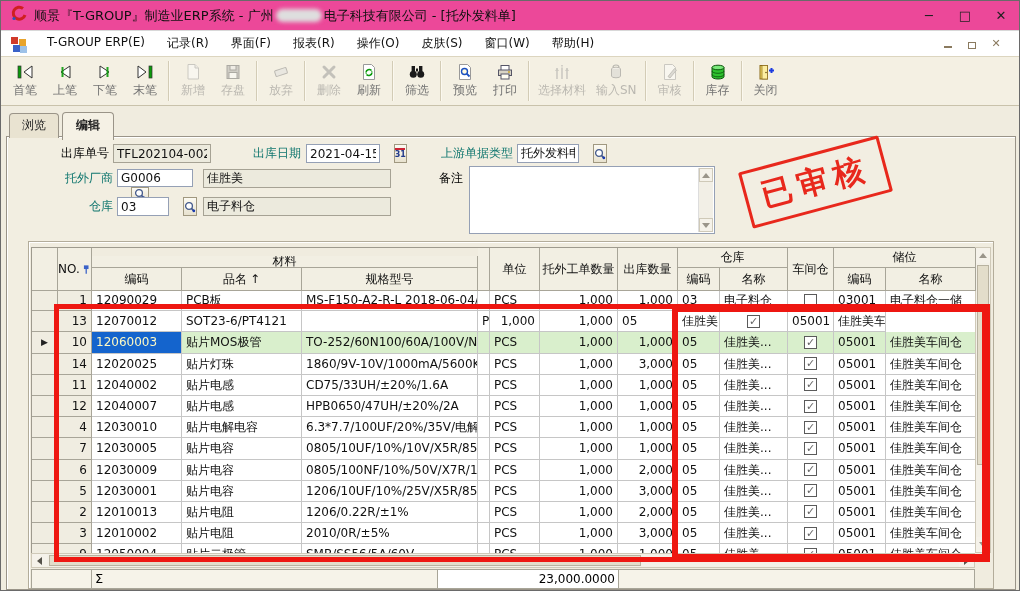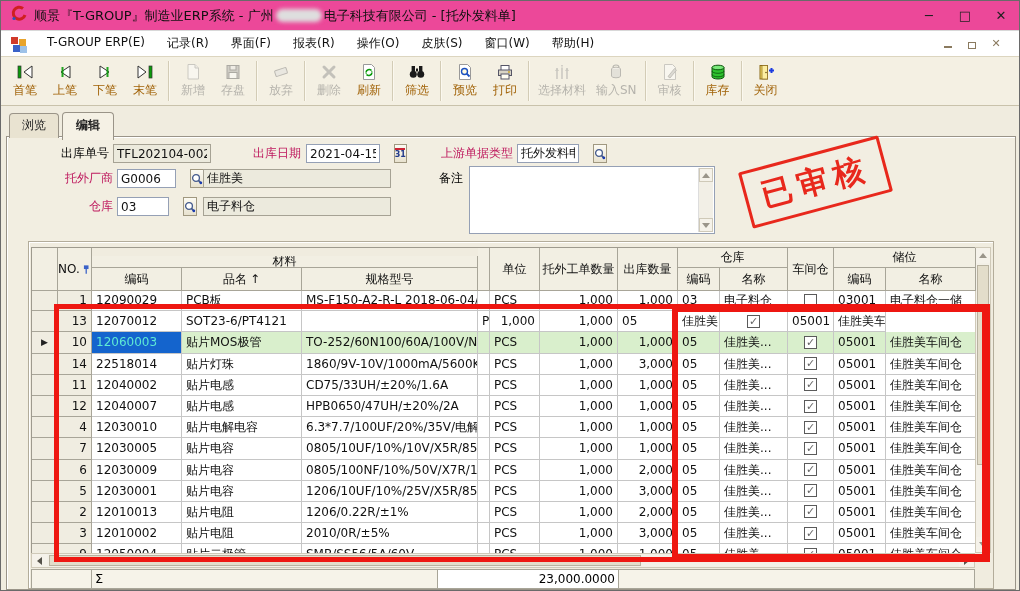--- a/index.html
+++ b/index.html
@@ -21,34 +21,34 @@
   .mg1{left:0;top:0;background:#d03a2a;} .mg2{left:8px;top:2px;background:#e8a42c;} .mg3{left:2px;top:8px;background:#3a62c8;} .mg4{left:9px;top:9px;background:#9ec2e8;}
   .menuitem { padding:3px 11px; color:#111; }
   .mdicontrols { margin-left:auto; display:flex; gap:10px; padding-right:10px; color:#8a7a5f; }
   .mdibtn { width:14px; height:13px; display:flex; align-items:flex-end; justify-content:center; font-size:10px; }
   .mdi-min i { display:block; width:8px; height:2px; background:#8a7a5f; margin-bottom:2px; }
   .mdi-restore i { display:block; width:8px; height:7px; border:1.5px solid #8a7a5f; margin-bottom:1px; }
   .mdi-close { font-size:11px; }
 
   
   .toolbar { position:absolute; left:0; top:56px; width:100%; height:49px; background:#f4f0e3; border-bottom:1px solid #c9c2ab; display:flex; align-items:center; padding:0 4px; }
-  .tbtn { display:flex; flex-direction:column; align-items:center; justify-content:center; gap:1px; min-width:40px; padding:2px 5px 3px; height:44px; color:#a16207; }
+  .tbtn { display:flex; flex-direction:column; align-items:center; justify-content:center; gap:1px; min-width:40px; padding:2px 5px 3px; height:44px; color:#737373; }
   .tbtn .ic { width:22px; height:19px; display:flex; align-items:center; justify-content:center; }
   .tbtn.dis { filter:grayscale(1); opacity:.45; }
   .tsep { width:0; height:40px; border-left:1px solid #d3ccb6; border-right:1px solid #fbf8ef; margin:0 3px; }
 
   
   .tabs { position:absolute; left:8px; top:111px; z-index:3; }
   .tab { display:inline-block; padding:3px 12px 4px; border:1px solid #9a9488; border-bottom:none; border-radius:4px 4px 0 0; background:#e9e3d1; margin-right:3px; color:#222; }
   .tab.active { background:#f5f1e5; font-weight:bold; padding:4px 13px 6px; }
   .tabpanel { position:absolute; left:5px; top:135px; width:1010px; height:454px; background:#f2eee1; border:1px solid #9a9488; box-shadow:inset 1px 1px 0 #fff; }
 
   
   .flabel { position:absolute; height:19px; line-height:19px; text-align:right; color:#000; }
-  .flabel.req { color:#be185d; }
+  .flabel.req { color:#0f766e; }
   .fld { position:absolute; display:flex; height:19px; }
   .fin { height:19px; border:1px solid #95a0b5; background:#fff; padding:1px 3px; font-size:12px; line-height:15px; color:#111; font-family:inherit; width:100%; }
   .fin.ro { background:#eceadd; border-color:#a6a294; }
   .sbtn { width:18px; height:19px; border:1px solid #a09880; background:linear-gradient(#fcfaf2,#e8e2cf); display:flex; align-items:center; justify-content:center; margin-left:14px; }
   .calbtn { font-size:8px; font-weight:bold; color:#223a8c; flex-direction:column; line-height:8px; }
   .calbtn .caltop { width:10px; height:2px; background:#c23; margin-bottom:1px; }
   .remark-box { position:absolute; left:468px; top:165px; width:246px; height:68px; border:1px solid #95a0b5; background:#fff; }
   .remark-scroll { position:absolute; right:1px; top:1px; bottom:1px; width:15px; background:#f2efe6; border-left:1px solid #ddd; }
   .rarr { position:absolute; right:0; width:14px; height:14px; background:#f5f2ea; border:1px solid #cfc9b8; display:flex; align-items:center; justify-content:center; }
   .tri { width:0; height:0; }
@@ -65,21 +65,21 @@
   .ghead { position:absolute; left:30px; top:246px; width:944px; display:grid; grid-template-columns:26px 34px 90px 120px 176px 12px 50px 78px 60px 42px 68px 46px 52px 90px; grid-template-rows:20px 23px; border-top:1px solid #9e9a8e; border-left:1px solid #9e9a8e; z-index:2; }
   .gh { background:#f2efe3; border-right:1px solid #a8a598; border-bottom:1px solid #a8a598; display:flex; align-items:center; justify-content:center; gap:3px; font-size:12px; color:#111; overflow:hidden; white-space:nowrap; }
   .gbody { position:absolute; left:30px; top:289px; width:944px; height:263px; overflow:hidden; border-left:1px solid #9e9a8e; background:#fff; }
   .trow { display:grid; grid-template-columns:26px 34px 90px 120px 176px 12px 50px 78px 60px 42px 68px 46px 52px 90px; height:21.2px; }
   .td { border-right:1px solid #c6c6c6; border-bottom:1px solid #c6c6c6; padding:0 4px; line-height:20px; overflow:hidden; white-space:nowrap; background:#fff; color:#111; }
   .td.rh { background:#f0ede1; border-right:1px solid #a8a598; border-bottom:1px solid #a8a598; }
   .td.num { text-align:right; }
   .td.ctr { display:flex; align-items:center; justify-content:center; padding:0; }
   .trow.sel .td { background:#d9efcc; }
   .trow.sel .td.rh { background:#f0ede1; }
-  .td.selcell { background:#1464cd !important; color:#5eead4; }
+  .td.selcell { background:#1464cd !important; color:#fef9c3; }
   .cb { width:13px; height:13px; border:1px solid #5a5a5a; background:#fff; font-size:11px; line-height:11px; text-align:center; color:#666; font-weight:bold; }
   .ind { color:#222; font-size:9px; }
 
   
   .vscroll { position:absolute; left:974px; top:246px; width:16px; height:306px; background:#f3f0e7; border:1px solid #cfc9b8; }
   .vthumb { position:absolute; left:1px; top:17px; width:12px; height:200px; background:#e3ddca; border:1px solid #b8b2a0; }
   .hscroll { position:absolute; left:30px; top:552px; width:944px; height:15px; background:#f3f0e7; border:1px solid #cfc9b8; }
   .hthumb { position:absolute; left:17px; top:1px; height:11px; width:592px; background:#e3ddca; border:1px solid #b8b2a0; }
   .sarr { position:absolute; display:flex; align-items:center; justify-content:center; background:#f5f2ea; }
 
@@ -346,21 +346,21 @@
     <span class="sbtn">
         <svg width="12" height="12" viewBox="0 0 12 12">
           <circle cx="5" cy="5" r="3.4" fill="#fff" stroke="#445a8c" stroke-width="1.3"></circle>
           <line x1="7.6" y1="7.6" x2="10.6" y2="10.6" stroke="#445a8c" stroke-width="1.6"></line>
           <circle cx="9.8" cy="9.8" r="1.4" fill="#1a3ab0"></circle>
         </svg>
       </span>
   </span>
 
   <span class="flabel req" style="left:50px;top:168px;width:62px;">托外厂商</span>
-  <span class="fld" style="left:116px;top:168px;width:87px;">
+  <span class="fld" style="left:116px;top:168px;width:76px;flex-direction:column;">
     <input class="fin" value="G0006" style="">
     <span class="sbtn">
         <svg width="12" height="12" viewBox="0 0 12 12">
           <circle cx="5" cy="5" r="3.4" fill="#fff" stroke="#445a8c" stroke-width="1.3"></circle>
           <line x1="7.6" y1="7.6" x2="10.6" y2="10.6" stroke="#445a8c" stroke-width="1.6"></line>
           <circle cx="9.8" cy="9.8" r="1.4" fill="#1a3ab0"></circle>
         </svg>
       </span>
   </span>
   <span class="fld" style="left:202px;top:168px;width:188px;">
@@ -479,21 +479,21 @@
         <div class="td ">佳胜美...</div>
         <div class="td ctr">
           <span class="cb">✓</span>
         </div>
         <div class="td ">05001</div>
         <div class="td ">佳胜美车间仓</div>
       </div>
       <div class="trow">
         <div class="td rh ctr"></div>
         <div class="td rh num">14</div>
-        <div class="td ">22518014</div>
+        <div class="td ">12020025</div>
         <div class="td ">贴片灯珠</div>
         <div class="td ">1860/9V-10V/1000mA/5600K-6500K...</div>
         <div class="td "></div>
         <div class="td ">PCS</div>
         <div class="td num">1,000</div>
         <div class="td num">3,000</div>
         <div class="td ">05</div>
         <div class="td ">佳胜美...</div>
         <div class="td ctr">
           <span class="cb">✓</span>

